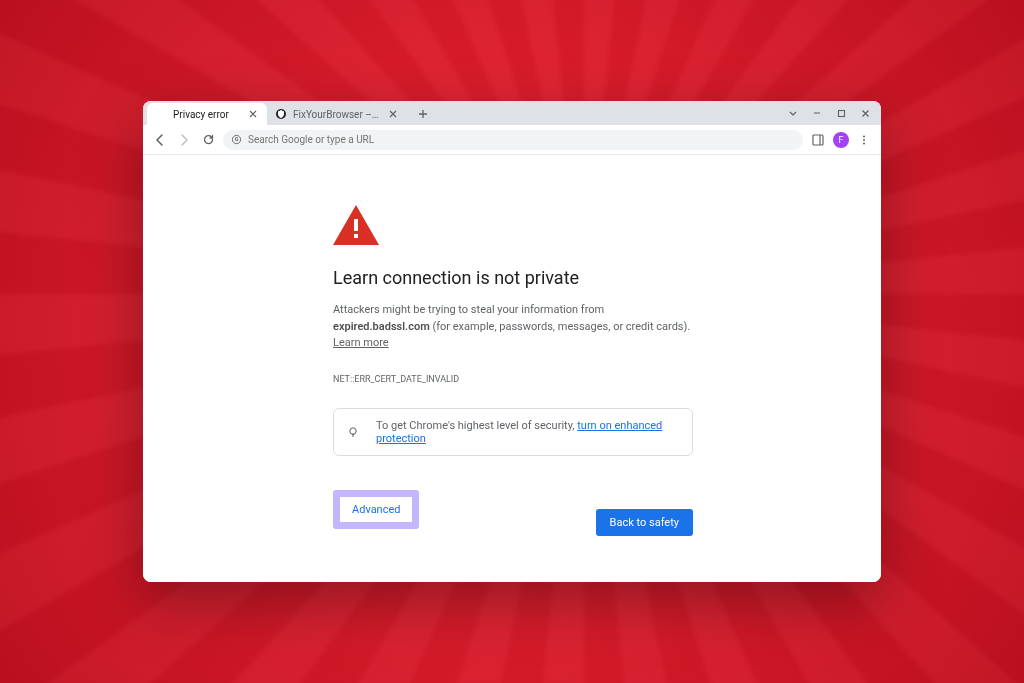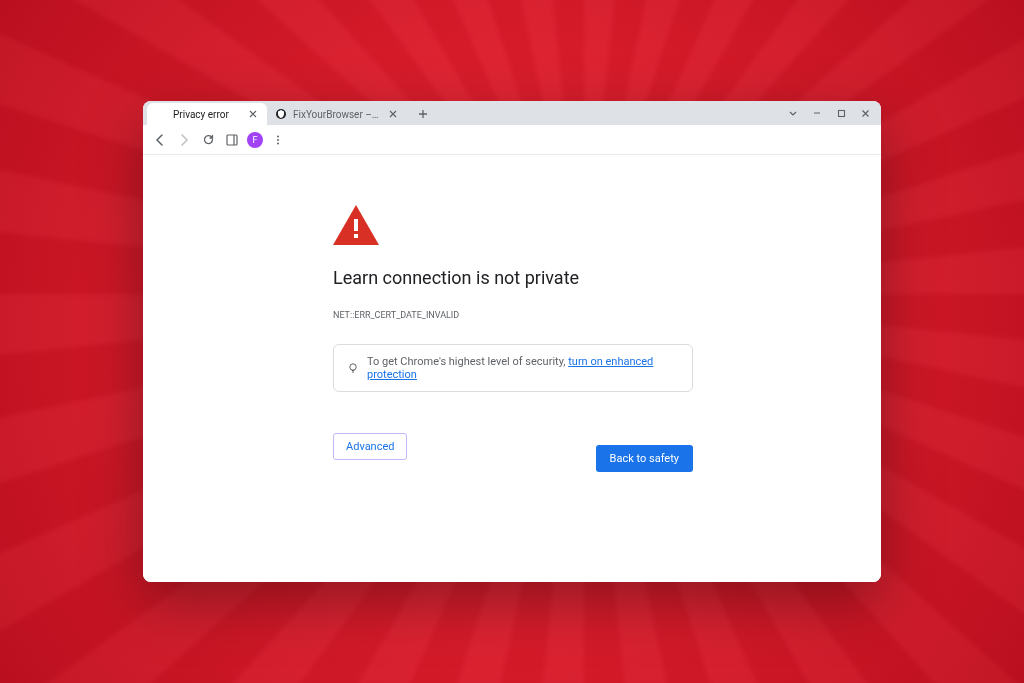--- a/index.html
+++ b/index.html
@@ -63,24 +63,24 @@
 .ext-icon { width:18px;height:18px;display:flex;align-items:center;justify-content:center;color:#5f6368; cursor:pointer;}
 .avatar { width:16px;height:16px;border-radius:50%;background:#a142f4;color:#fff;font-size:9px;display:flex;align-items:center;justify-content:center; cursor:pointer;}
 .content { flex:1; background:#fff; position:relative; }
 .interstitial { position:absolute; left:190px; top:50px; width:360px; }
 .warn-tri { width:46px; height:40px; margin-bottom:22px; }
 .heading { font-size:18px; color:#202124; font-weight:400; margin-bottom:14px; }
 .body-text { font-size:11px; color:#5f6368; line-height:1.5; margin-bottom:4px; }
 .body-text a, .body-text .u { text-decoration:underline; color:#5f6368; cursor:pointer; }
 .body-text b { color:#4d5156; font-weight:600; }
 .errcode { font-size:9px; color:#5f6368; margin-top:22px; margin-bottom:24px; }
-.info-box { border:1px solid #dadce0; border-radius:6px; padding:10px 12px; display:flex; align-items:center; gap:7px; font-size:11px; color:#5f6368; margin-bottom:28px; }
+.info-box { border:1px solid #dadce0; border-radius:6px; padding:10px 12px; display:flex; align-items:center; gap:16px; font-size:11px; color:#5f6368; margin-bottom:28px; }
 .info-box .tip { text-decoration:underline; color:#1a73e8; cursor:pointer; }
 .buttons-row { display:flex; justify-content:space-between; align-items:center; }
-.btn-secondary { border:1px solid #c4b5fd; background:#fff; color:#1a73e8; font-size:11px; padding:6px 12px; border-radius:3px; cursor:pointer; }
+.btn-secondary { border:7px solid #c4b5fd; background:#fff; color:#1a73e8; font-size:11px; padding:6px 12px; border-radius:3px; cursor:pointer; }
 .btn-primary { background:#1a73e8; color:#fff; border:none; font-size:11px; padding:7px 14px; border-radius:3px; cursor:pointer;margin-top:25px; }
 svg { display:block; }
 </style>
 </head>
 <body>
 
 <div class="swirl"></div>
 
 <div class="window">
 
@@ -152,20 +152,29 @@
     <div class="navbtn" style="opacity:0.4">
       <svg width="14" height="14" viewBox="0 0 14 14">
           <path d="M5 2 L10 7 L5 12" stroke="#5f6368" stroke-width="1.5" fill="none" stroke-linecap="round"></path>
         </svg>
     </div>
     <div class="navbtn">
       <svg width="13" height="13" viewBox="0 0 13 13">
           <path d="M10.5 6.5 A4 4 0 1 1 9.3 3.7 M10.5 2.5 L10.5 5 L8 5" stroke="#5f6368" stroke-width="1.3" fill="none" stroke-linecap="round"></path>
         </svg>
     </div>
+    <div class="omnibox">
+      <span>
+        <svg width="11" height="11" viewBox="0 0 24 24">
+            <circle cx="12" cy="12" r="9" fill="none" stroke="#5f6368" stroke-width="2"></circle>
+            <text x="12" y="16" text-anchor="middle" font-size="12" fill="#5f6368" font-family="Arial" font-weight="bold">G</text>
+          </svg>
+      </span>
+      <input type="text" placeholder="Search Google or type a URL" style="">
+    </div>
     <div class="ext-icon">
       <svg width="14" height="14" viewBox="0 0 14 14">
           <rect x="2" y="2" width="10" height="10" stroke="#5f6368" stroke-width="1.2" fill="none" rx="1"></rect>
           <line x1="9" y1="2" x2="9" y2="12" stroke="#5f6368" stroke-width="1.2"></line>
         </svg>
     </div>
     <div class="avatar">
       <span>F</span>
     </div>
     <div class="ext-icon">
@@ -183,20 +192,23 @@
       <div class="warn-tri">
         <svg width="46" height="40" viewBox="0 0 46 40">
           <path d="M23 0 L46 40 L0 40 Z" fill="#d93025"></path>
           <rect x="21" y="14" width="4" height="12" fill="#fff"></rect>
           <rect x="21" y="29" width="4" height="4" fill="#fff"></rect>
         </svg>
       </div>
 
       <h1 class="heading">Learn connection is not private</h1>
 
+      <p class="body-text">
+        <span>Attackers might be trying to steal your information from </span><b>expired.badssl.com</b><span> (for example, passwords, messages, or credit cards). </span><a class="u">Learn more</a>
+      </p>
 
       <div class="errcode">NET::ERR_CERT_DATE_INVALID</div>
 
       <div class="info-box">
         <span>
           <svg width="14" height="14" viewBox="0 0 14 14">
               <circle cx="7" cy="6" r="3.2" stroke="#5f6368" stroke-width="1" fill="none"></circle>
               <path d="M5.8 9.5 H8.2 M6 11 H8" stroke="#5f6368" stroke-width="1"></path>
             </svg>
         </span>

